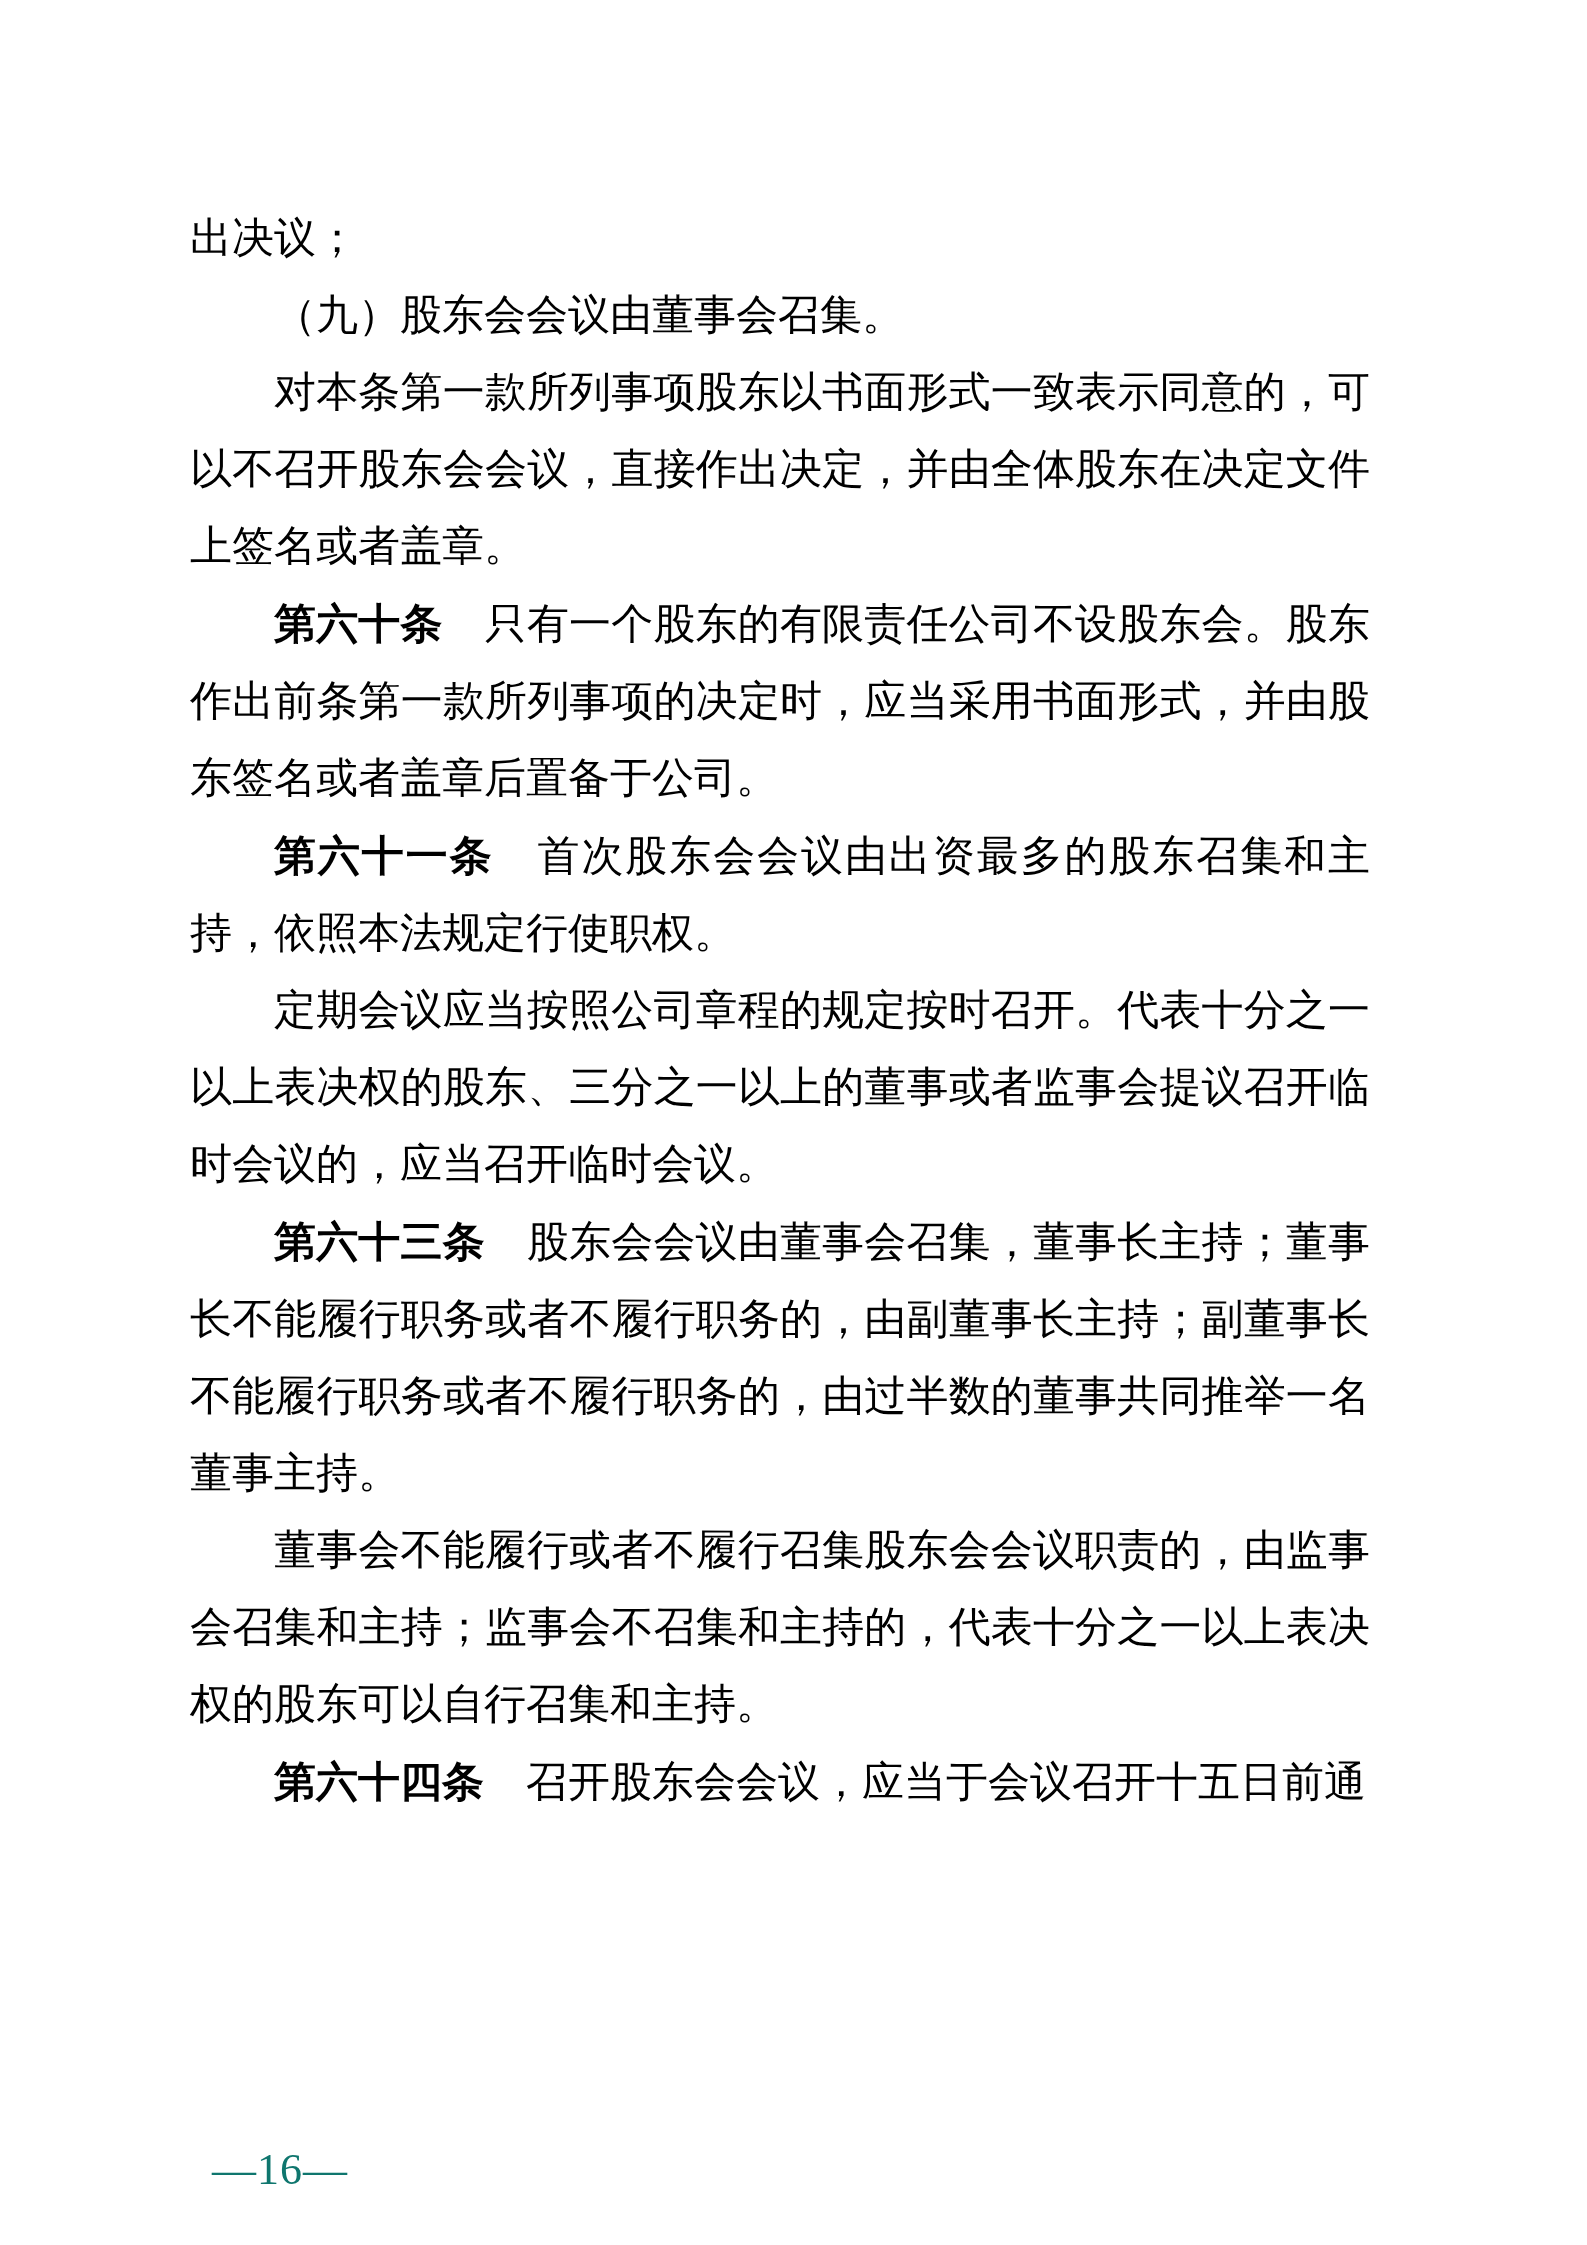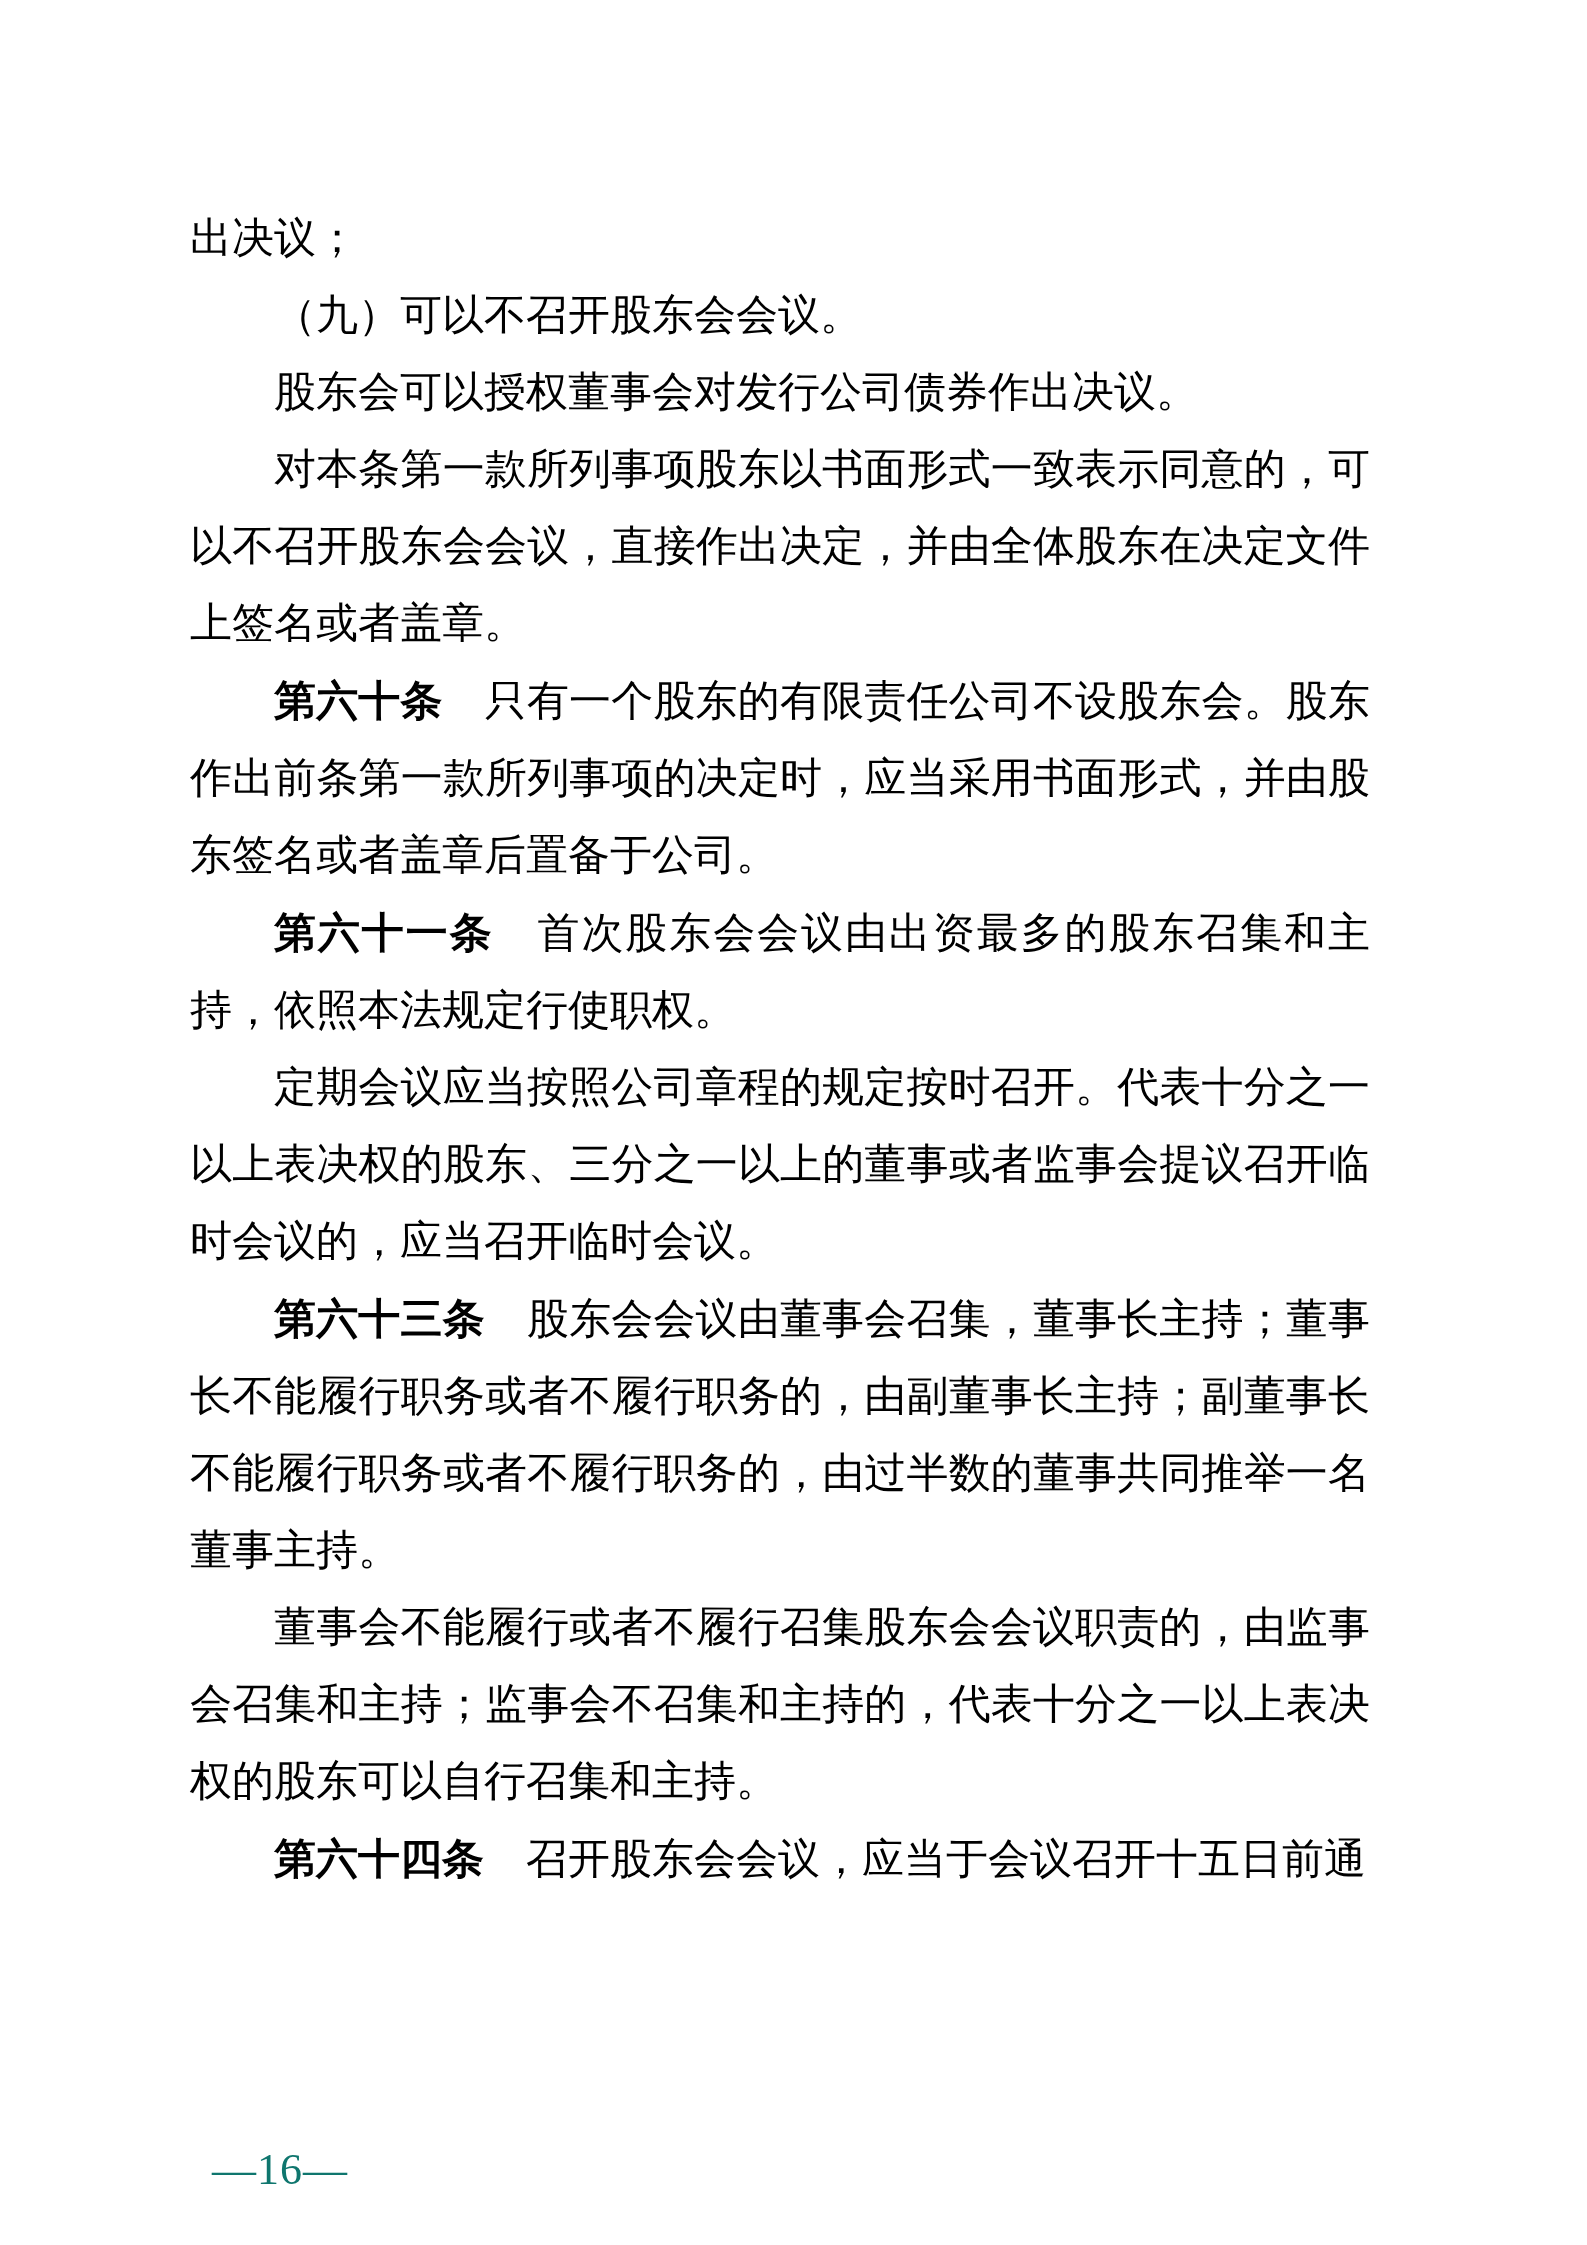--- a/index.html
+++ b/index.html
@@ -48,22 +48,21 @@
     color: #0f766e;
     letter-spacing: 1px;
   }
 </style>
 </head>
 <body>
 
 <div class="page">
   <div class="content" id="paragraphs">
       <p><span class="body-run">出决议；</span></p>
-      <p class="indent"><span class="body-run">（九）可以不召开股东会会议。</span></p>
-      <p class="indent"><span class="body-run">股东会可以授权董事会对发行公司债券作出决议。</span></p>
+      <p class="indent"><span class="body-run">（九）股东会会议由董事会召集。</span></p>
       <p class="indent"><span class="body-run">对本条第一款所列事项股东以书面形式一致表示同意的，可以不召开股东会会议，直接作出决定，并由全体股东在决定文件上签名或者盖章。</span></p>
       <p class="indent"><span class="art">第六十条</span><span class="body-run">　只有一个股东的有限责任公司不设股东会。股东作出前条第一款所列事项的决定时，应当采用书面形式，并由股东签名或者盖章后置备于公司。</span></p>
       <p class="indent"><span class="art">第六十一条</span><span class="body-run">　首次股东会会议由出资最多的股东召集和主持，依照本法规定行使职权。</span></p>
       <p class="indent"><span class="body-run">定期会议应当按照公司章程的规定按时召开。代表十分之一以上表决权的股东、三分之一以上的董事或者监事会提议召开临时会议的，应当召开临时会议。</span></p>
       <p class="indent"><span class="art">第六十三条</span><span class="body-run">　股东会会议由董事会召集，董事长主持；董事长不能履行职务或者不履行职务的，由副董事长主持；副董事长不能履行职务或者不履行职务的，由过半数的董事共同推举一名董事主持。</span></p>
       <p class="indent"><span class="body-run">董事会不能履行或者不履行召集股东会会议职责的，由监事会召集和主持；监事会不召集和主持的，代表十分之一以上表决权的股东可以自行召集和主持。</span></p>
       <p class="indent"><span class="art">第六十四条</span><span class="body-run">　召开股东会会议，应当于会议召开十五日前通</span></p>
     </div>
   <div class="page-number">—16—</div>
 </div>

